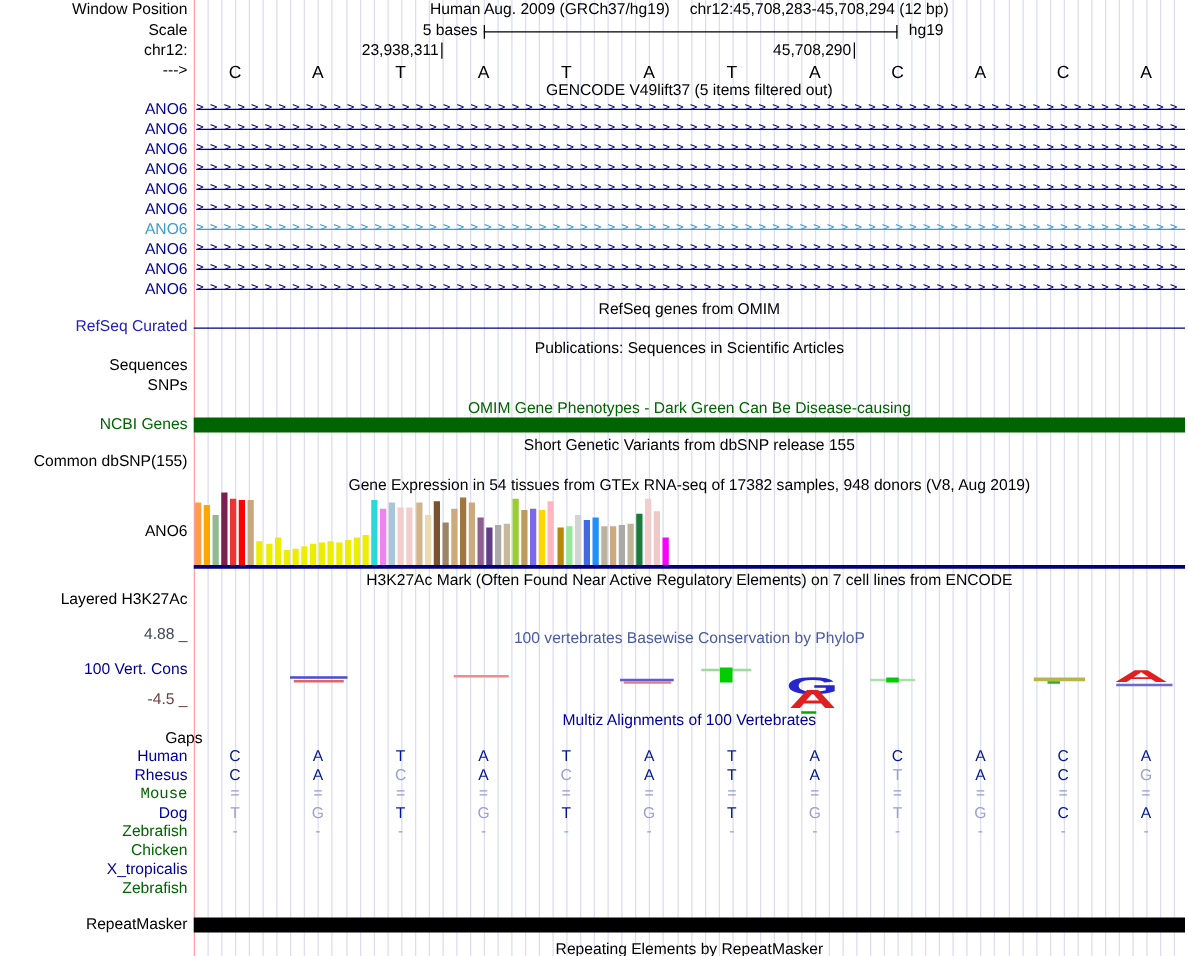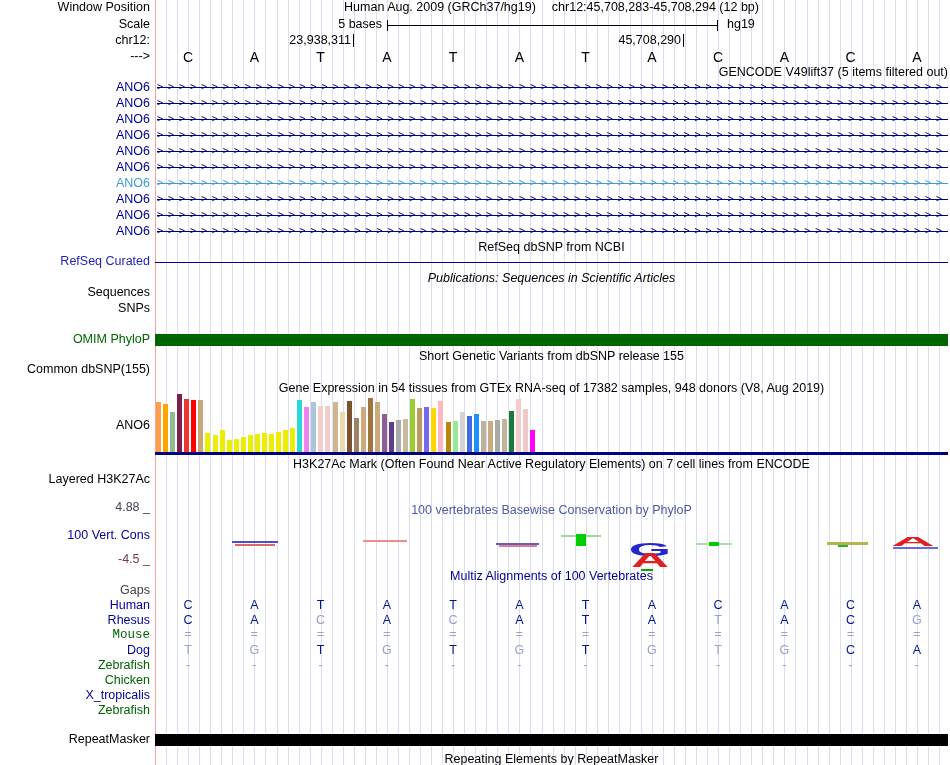--- a/index.html
+++ b/index.html
@@ -134,21 +134,21 @@
       <div class="basecell" style="left: 420px;">T</div>
       <div class="basecell" style="left: 486.3px;">A</div>
       <div class="basecell" style="left: 552.5px;">T</div>
       <div class="basecell" style="left: 618.8px;">A</div>
       <div class="basecell" style="left: 685px;">C</div>
       <div class="basecell" style="left: 751.3px;">A</div>
       <div class="basecell" style="left: 817.5px;">C</div>
       <div class="basecell" style="left: 883.8px;">A</div>
     </div>
 
-  <div class="title" style="top:65px;text-align:right;">GENCODE V49lift37 (5 items filtered out)</div>
+  <div class="title" style="top:65px;">GENCODE V49lift37 (5 items filtered out)</div>
   <div id="gene-rows">
       <div class="generow" style="top: 79px;">
         <div class="genelabel" style="color: rgb(0, 0, 153);">ANO6</div>
         <div class="geneline" style="background: rgb(0, 0, 128);"></div>
         <div class="genearrows" style="color: rgb(0, 0, 128);">&gt;&gt;&gt;&gt;&gt;&gt;&gt;&gt;&gt;&gt;&gt;&gt;&gt;&gt;&gt;&gt;&gt;&gt;&gt;&gt;&gt;&gt;&gt;&gt;&gt;&gt;&gt;&gt;&gt;&gt;&gt;&gt;&gt;&gt;&gt;&gt;&gt;&gt;&gt;&gt;&gt;&gt;&gt;&gt;&gt;&gt;&gt;&gt;&gt;&gt;&gt;&gt;&gt;&gt;&gt;&gt;&gt;&gt;&gt;&gt;&gt;&gt;&gt;&gt;&gt;&gt;&gt;&gt;&gt;&gt;&gt;&gt;</div>
       </div>
       <div class="generow" style="top: 95px;">
         <div class="genelabel" style="color: rgb(0, 0, 153);">ANO6</div>
         <div class="geneline" style="background: rgb(0, 0, 128);"></div>
         <div class="genearrows" style="color: rgb(0, 0, 128);">&gt;&gt;&gt;&gt;&gt;&gt;&gt;&gt;&gt;&gt;&gt;&gt;&gt;&gt;&gt;&gt;&gt;&gt;&gt;&gt;&gt;&gt;&gt;&gt;&gt;&gt;&gt;&gt;&gt;&gt;&gt;&gt;&gt;&gt;&gt;&gt;&gt;&gt;&gt;&gt;&gt;&gt;&gt;&gt;&gt;&gt;&gt;&gt;&gt;&gt;&gt;&gt;&gt;&gt;&gt;&gt;&gt;&gt;&gt;&gt;&gt;&gt;&gt;&gt;&gt;&gt;&gt;&gt;&gt;&gt;&gt;&gt;</div>
@@ -188,29 +188,30 @@
         <div class="geneline" style="background: rgb(0, 0, 128);"></div>
         <div class="genearrows" style="color: rgb(0, 0, 128);">&gt;&gt;&gt;&gt;&gt;&gt;&gt;&gt;&gt;&gt;&gt;&gt;&gt;&gt;&gt;&gt;&gt;&gt;&gt;&gt;&gt;&gt;&gt;&gt;&gt;&gt;&gt;&gt;&gt;&gt;&gt;&gt;&gt;&gt;&gt;&gt;&gt;&gt;&gt;&gt;&gt;&gt;&gt;&gt;&gt;&gt;&gt;&gt;&gt;&gt;&gt;&gt;&gt;&gt;&gt;&gt;&gt;&gt;&gt;&gt;&gt;&gt;&gt;&gt;&gt;&gt;&gt;&gt;&gt;&gt;&gt;&gt;</div>
       </div>
       <div class="generow" style="top: 223px;">
         <div class="genelabel" style="color: rgb(0, 0, 153);">ANO6</div>
         <div class="geneline" style="background: rgb(0, 0, 128);"></div>
         <div class="genearrows" style="color: rgb(0, 0, 128);">&gt;&gt;&gt;&gt;&gt;&gt;&gt;&gt;&gt;&gt;&gt;&gt;&gt;&gt;&gt;&gt;&gt;&gt;&gt;&gt;&gt;&gt;&gt;&gt;&gt;&gt;&gt;&gt;&gt;&gt;&gt;&gt;&gt;&gt;&gt;&gt;&gt;&gt;&gt;&gt;&gt;&gt;&gt;&gt;&gt;&gt;&gt;&gt;&gt;&gt;&gt;&gt;&gt;&gt;&gt;&gt;&gt;&gt;&gt;&gt;&gt;&gt;&gt;&gt;&gt;&gt;&gt;&gt;&gt;&gt;&gt;&gt;</div>
       </div>
     </div>
 
-  <div class="title" style="top:240px;">RefSeq dbSNP from NCBI</div>
+  <div class="title" style="top:240px;">RefSeq genes from OMIM</div>
   <div class="lbl" style="top: 254px; color: rgb(34, 34, 187);">RefSeq Curated</div>
   <div id="refseq-line" class="bar" style="left: 155px; top: 262px; width: 793px; height: 1px; background: rgb(0, 0, 128);"></div>
 
-  <div class="title" style="top:271px;font-style:italic;">Publications: Sequences in Scientific Articles</div>
+  <div class="title" style="top:271px;">Publications: Sequences in Scientific Articles</div>
   <div class="lbl" style="top:285px;">Sequences</div>
   <div class="lbl" style="top:301px;">SNPs</div>
 
-  <div class="lbl" style="top: 332px; color: rgb(0, 100, 0);" id="omim-label">OMIM PhyloP</div>
+  <div class="title" style="top: 319px; color: rgb(0, 100, 0);" id="omim-title">OMIM Gene Phenotypes - Dark Green Can Be Disease-causing</div>
+  <div class="lbl" style="top: 332px; color: rgb(0, 100, 0);" id="omim-label">NCBI Genes</div>
   <div id="omim-bar" class="bar" style="left: 155px; top: 334px; width: 793px; height: 12px; background: rgb(0, 100, 0);"></div>
 
   <div class="title" style="top:349px;">Short Genetic Variants from dbSNP release 155</div>
   <div class="lbl" style="top:362px;">Common dbSNP(155)</div>
 
   <div class="title" style="top:381px;">Gene Expression in 54 tissues from GTEx RNA-seq of 17382 samples, 948 donors (V8, Aug 2019)</div>
   <div class="lbl" style="top:418px;">ANO6</div>
   <div id="gtex-bars">
       <div class="gtexbar" style="left: 156px; top: 402px; height: 50px; background: rgb(255, 158, 74);"></div>
       <div class="gtexbar" style="left: 163.1px; top: 404px; height: 48px; background: rgb(255, 165, 0);"></div>
@@ -291,21 +292,21 @@
       <div class="glyphrect" style="left: 709px; top: 542px; width: 10px; height: 4px; background: rgb(0, 204, 0);"></div>
       <div class="glyphrect" style="left: 827px; top: 542px; width: 41px; height: 3px; background: rgb(181, 181, 74);"></div>
       <div class="glyphrect" style="left: 838px; top: 545px; width: 10px; height: 2px; background: rgb(51, 170, 51);"></div>
       <div class="glyphchar" style="color: rgb(224, 32, 32); left: 913px; top: 542px; transform: translate(-50%, -50%) scale(3.8, 0.85);">A</div>
       <div class="glyphrect" style="left: 893px; top: 547px; width: 45px; height: 2px; background: rgb(106, 106, 208);"></div>
     </div>
 
   <div class="title" style="top: 569px; color: rgb(0, 0, 153);" id="multiz-title">Multiz Alignments of 100 Vertebrates</div>
   <div id="multiz-rows">
       <div class="mzrow" style="top: 583px;">
-        <div class="mzlabel" style="color: #404040;">Gaps</div>
+        <div class="mzlabel" style="color: #000000; margin-left: 12px;">Gaps</div>
       </div>
       <div class="mzrow" style="top: 598px;">
         <div class="mzlabel" style="color: rgb(0, 0, 153);">Human</div>
         <div class="mzcell mzdark" style="left: 155px;">C</div>
         <div class="mzcell mzdark" style="left: 221.3px;">A</div>
         <div class="mzcell mzdark" style="left: 287.5px;">T</div>
         <div class="mzcell mzdark" style="left: 353.8px;">A</div>
         <div class="mzcell mzdark" style="left: 420px;">T</div>
         <div class="mzcell mzdark" style="left: 486.3px;">A</div>
         <div class="mzcell mzdark" style="left: 552.5px;">T</div>

